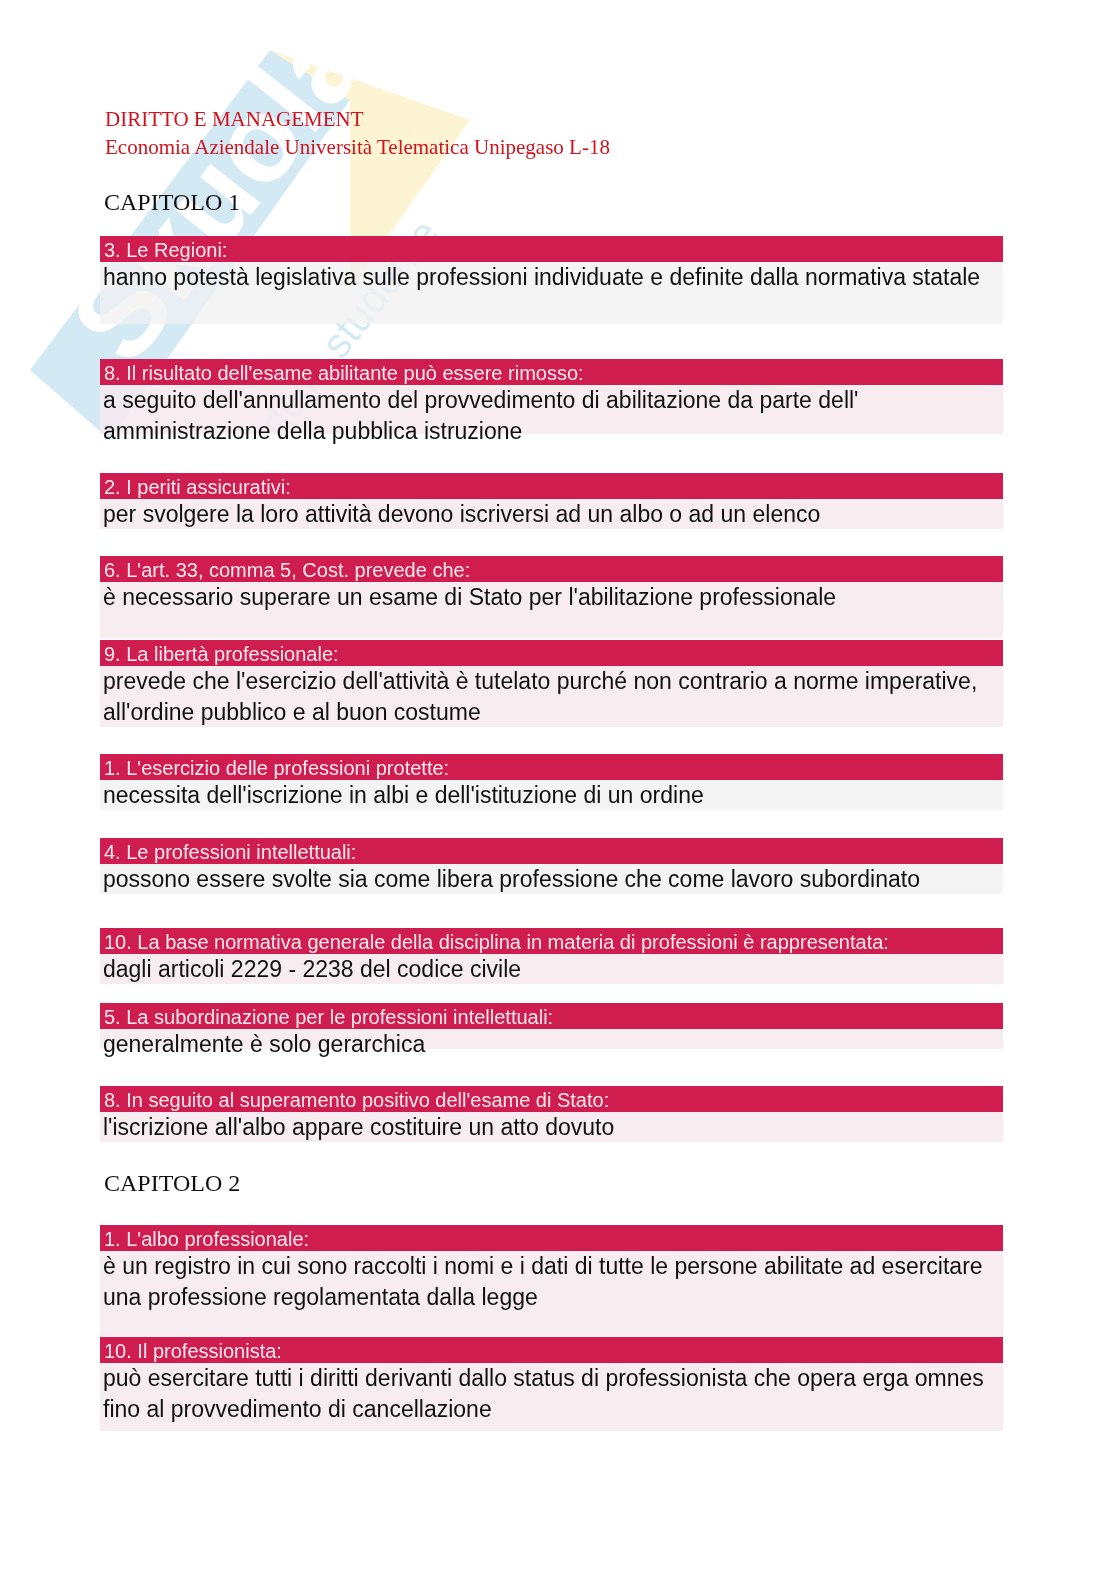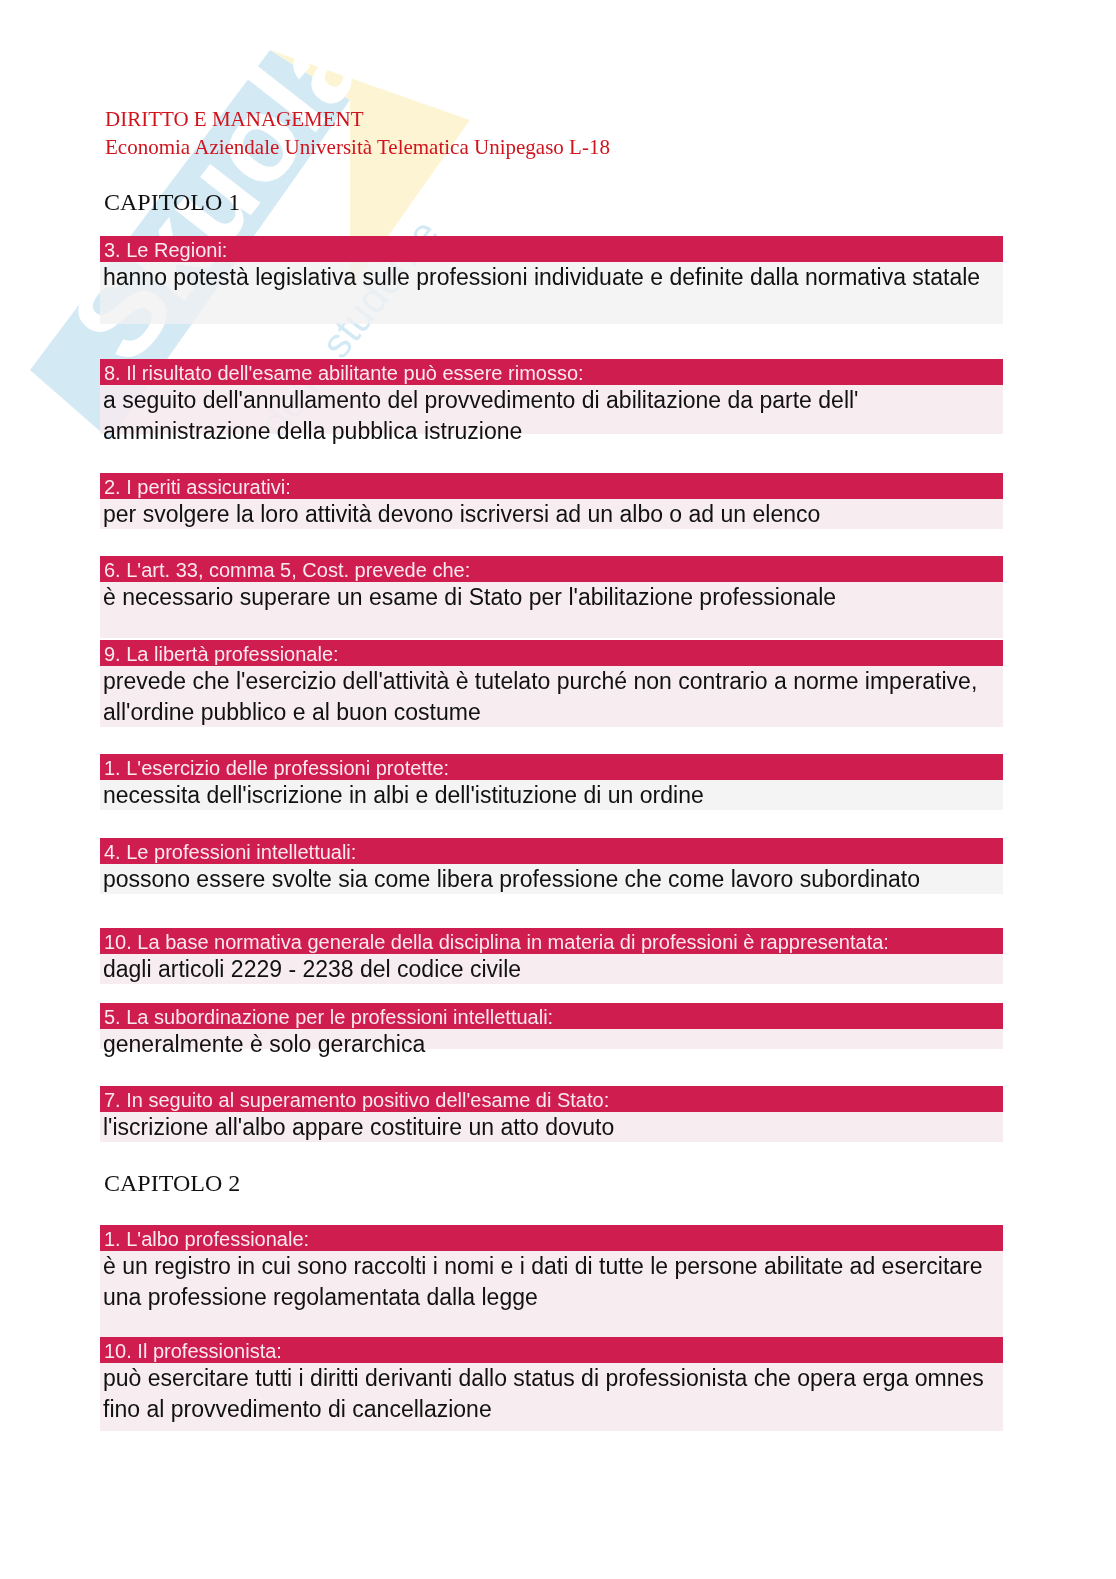--- a/index.html
+++ b/index.html
@@ -88,21 +88,21 @@
     <div class="q">10. La base normativa generale della disciplina in materia di professioni è rappresentata:</div>
     <div class="a pink" style="height:30px;">dagli articoli 2229 - 2238 del codice civile</div>
   </div>
 
   <div class="qa" style="top:1003px;">
     <div class="q">5. La subordinazione per le professioni intellettuali:</div>
     <div class="a pink" style="height:20px;">generalmente è solo gerarchica</div>
   </div>
 
   <div class="qa" style="top:1086px;">
-    <div class="q">7. In seguito al superamento positivo dell'esame di Stato:</div>
+    <div class="q">8. In seguito al superamento positivo dell'esame di Stato:</div>
     <div class="a pink" style="height:30px;">l'iscrizione all'albo appare costituire un atto dovuto</div>
   </div>
 
   <div class="chapter" style="top:1170px;">CAPITOLO 2</div>
 
   <div class="qa" style="top:1225px;">
     <div class="q">1. L'albo professionale:</div>
     <div class="a pink" style="height:86px;">è un registro in cui sono raccolti i nomi e i dati di tutte le persone abilitate ad esercitare una professione regolamentata dalla legge</div>
   </div>
 

